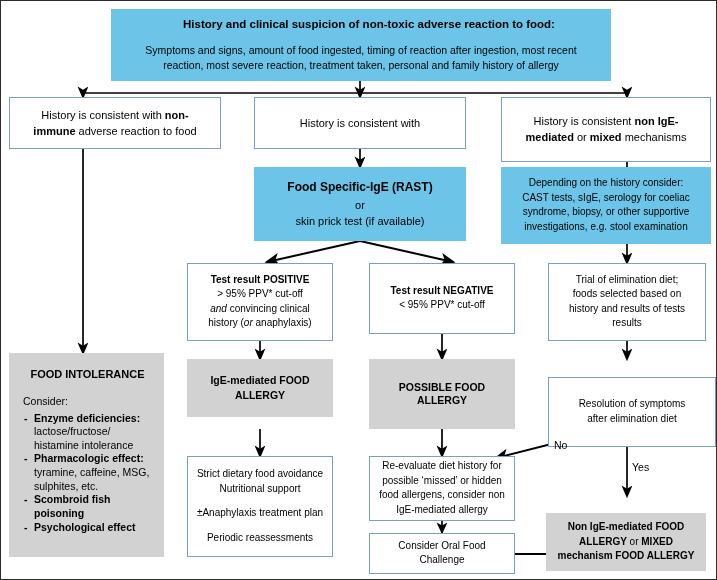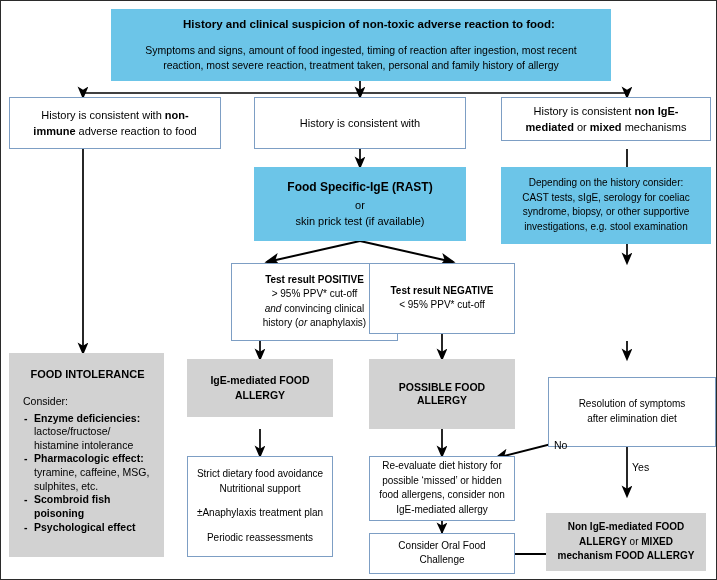--- a/index.html
+++ b/index.html
@@ -157,50 +157,56 @@
 
   <div class="node white" style="left:8px; top:96px; width:212px; height:52px;">
     <p class="fs11"><span>History is consistent with </span><b>non-</b></p>
     <p class="fs11"><b>immune</b><span> adverse reaction to food</span></p>
   </div>
 
   <div class="node white" style="left:253px; top:96px; width:212px; height:52px;">
     <p class="fs11">History is consistent with</p>
   </div>
 
-  <div class="node white" style="left:500px; top:96px; width:210px; height:44px;">
+  <div class="node white" style="left:500px; top:96px; width:210px; height:65px;">
     <p class="fs11"><span>History is consistent </span><b>non IgE-</b></p>
     <p class="fs11"><b>mediated</b><span> or </span><b>mixed</b><span> mechanisms</span></p>
   </div>
 
   <div class="node blue" style="left:253px; top:166px; width:212px; height:74px;">
     <p class="t-head fs12">Food Specific-IgE (RAST)</p>
     <p class="fs11">or</p>
     <p class="fs11">skin prick test (if available)</p>
   </div>
 
   <div class="node blue" style="left:500px; top:166px; width:210px; height:77px;">
     <p class="fs10">Depending on the history consider:</p>
     <p class="fs10">CAST tests, sIgE, serology for coeliac</p>
     <p class="fs10">syndrome, biopsy, or other supportive</p>
     <p class="fs10">investigations, e.g. stool examination</p>
   </div>
 
-  <div class="node white" style="left:186px; top:262px; width:167px; height:78px;margin-left:44px;">
+  <div class="node white" style="left:186px; top:262px; width:146px; height:78px;">
     <p class="t-head fs10">Test result POSITIVE</p>
     <p class="fs10">&gt; 95% PPV* cut-off</p>
     <p class="fs10"><i>and</i><span> convincing clinical</span></p>
     <p class="fs10"><span>history (</span><i>or</i><span> anaphylaxis)</span></p>
   </div>
 
   <div class="node white" style="left:368px; top:262px; width:146px; height:71px;">
     <p class="t-head fs10">Test result NEGATIVE</p>
     <p class="fs10">&lt; 95% PPV* cut-off</p>
   </div>
 
+  <div class="node white" style="left:547px; top:262px; width:158px; height:78px;">
+    <p class="fs10">Trial of elimination diet;</p>
+    <p class="fs10">foods selected based on</p>
+    <p class="fs10">history and results of tests</p>
+    <p class="fs10">results</p>
+  </div>
 
   <div class="node gray listbox" style="left:8px; top:352px; width:155px; height:204px;">
     <div class="title">FOOD INTOLERANCE</div>
     <div class="consider">Consider:</div>
     <ul>
       <li><span class="lead">Enzyme deficiencies:</span> <span>lactose/fructose/ histamine intolerance</span></li>
       <li><span class="lead">Pharmacologic effect:</span> <span>tyramine, caffeine, MSG, sulphites, etc.</span></li>
       <li><span class="lead">Scombroid fish poisoning</span></li>
       <li><span class="lead">Psychological effect</span></li>
     </ul>

